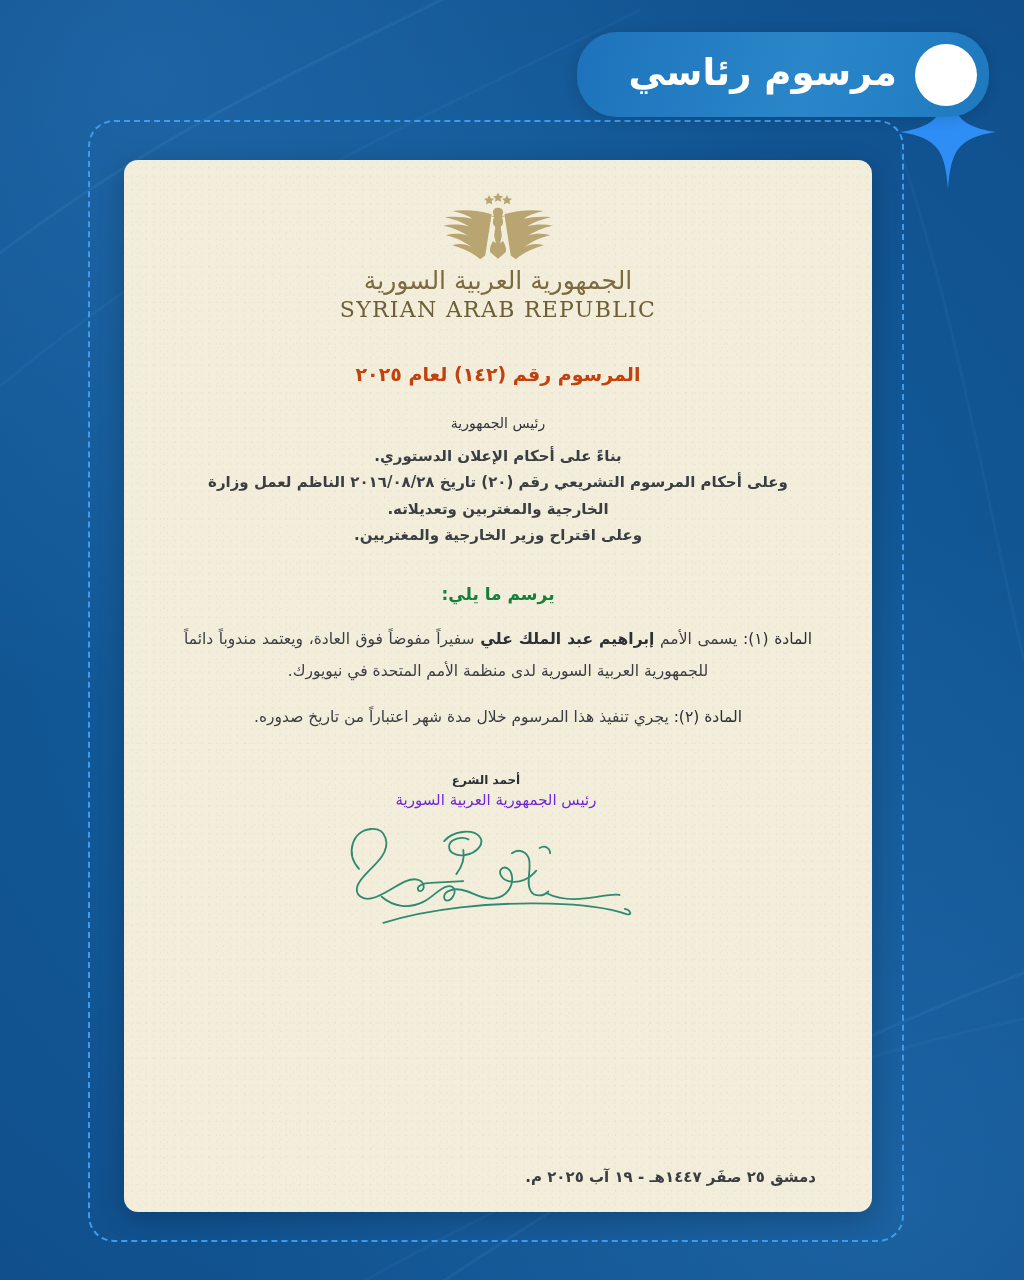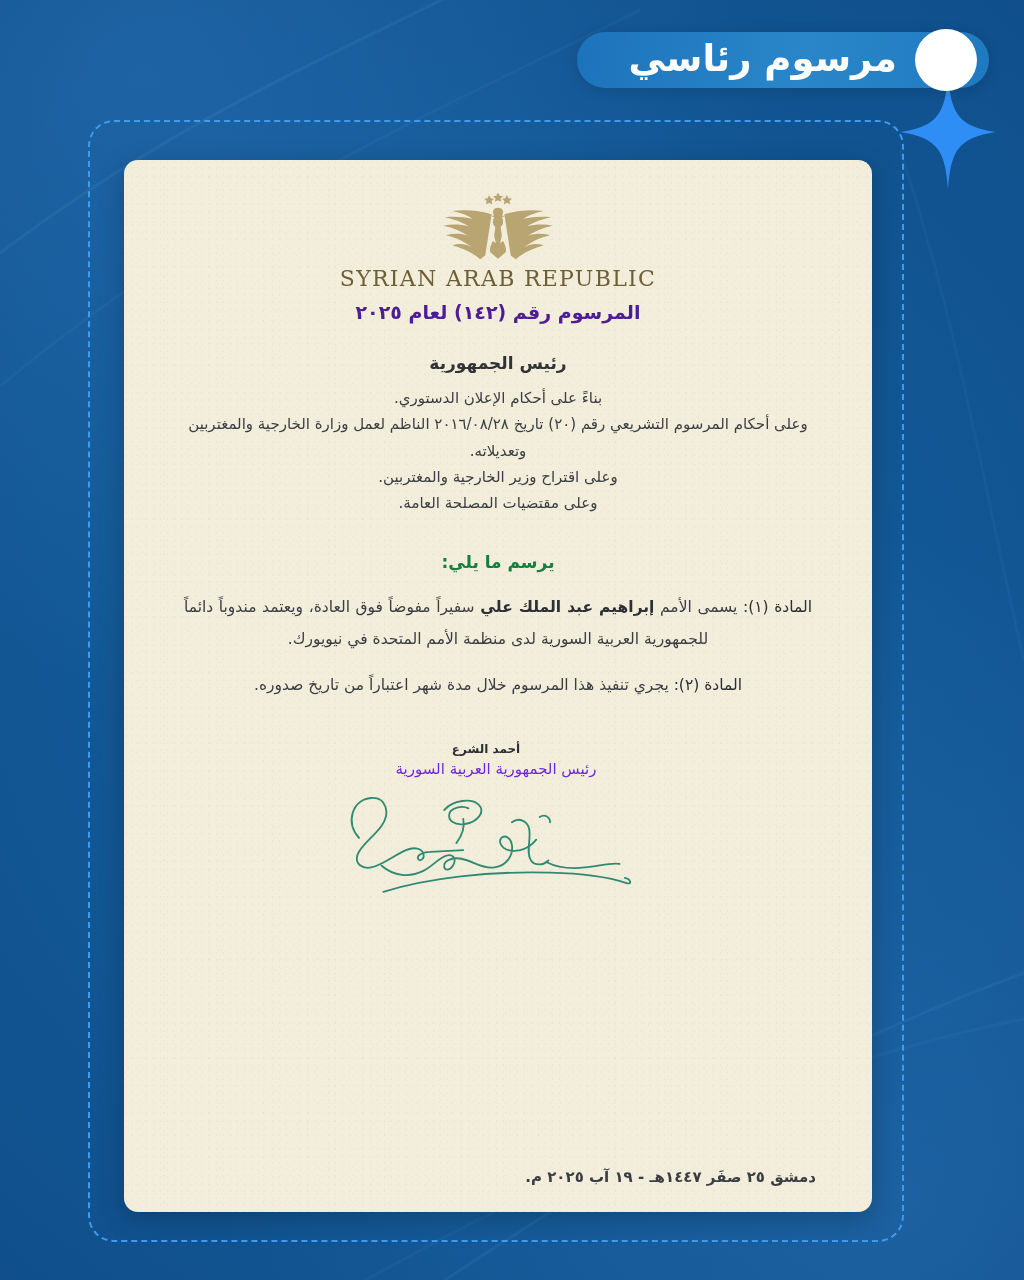--- a/index.html
+++ b/index.html
@@ -44,21 +44,21 @@
     border: 2px dashed #3e9bf0;
     border-radius: 26px;
     z-index: 2;
   }
 
   
   .badge {
     position: absolute;
     top: 32px;
     right: 35px;
-    height: 56px;
+    height: 85px;
     min-width: 410px;
     background: linear-gradient(100deg, #1d73bb 0%, #2a86c9 55%, #1f79bf 100%);
     border-radius: 40px;
     display: flex;
     flex-direction: row;
     align-items: center;
     justify-content: flex-start;
     padding: 0 12px 0 52px;
     z-index: 6;
     box-shadow: 0 2px 14px rgba(0,0,0,0.14);
@@ -143,38 +143,38 @@
     font-size: 22px;
     color: #6e5f37;
     letter-spacing: 1.3px;
     margin-top: 1px;
     direction: ltr;
   }
 
   .decree-number {
     font-size: 19px;
     font-weight: bold;
-    color: #4c1d95;
-    margin-top: 10px;
+    color: #c2410c;
+    margin-top: 41px;
   }
 
   
   .preamble {
     margin-top: 30px;
   }
   .preamble-head {
-    font-size: 17px;
-    font-weight: bold;
+    font-size: 14px;
+    font-weight: normal;
     color: #2f3338;
     margin-bottom: 12px;
   }
   .preamble-line {
     font-size: 15px;
     color: #3a3e43;
-    font-weight: normal;
+    font-weight: bold;
     line-height: 1.75;
     padding: 0 6px;
   }
 
   .resolves {
     font-size: 17px;
     font-weight: bold;
     color: #15803d;
     margin-top: 36px;
     margin-bottom: 18px;
@@ -272,30 +272,30 @@
         <path d="M100 4 l2.6 5 5.4.7-4 3.6 1 5.3-5-2.6-4.9 2.6 1-5.3-4-3.6 5.4-.7z"></path>
         <path d="M114 8 l2.6 5 5.4.7-4 3.6 1 5.3-4.9-2.6-4.9 2.6 1-5.3-4-3.6 5.4-.7z"></path>
         <path d="M100 28 c-5 0-8 3-8 7 0 2 1 4 2 5 l-5 1 5 2 c-1 2-2 4-2 7 0 5 3 9 8 9 s8-4 8-9c0-3-1-5-2-7l5-2-5-1c1-1 2-3 2-5 0-4-3-7-8-7z"></path>
         <path d="M90 38 C72 33 50 30 28 33 c14 3 24 7 32 12 C48 43 32 41 16 43 c16 3 28 8 38 14 C42 54 28 53 14 56 c16 3 29 9 39 16 C42 68 30 68 18 71 c17 4 31 11 41 19 C48 84 38 84 28 87 c19 5 34 13 44 22 l8-6 z"></path>
         <path d="M110 38 C128 33 150 30 172 33 c-14 3-24 7-32 12 C152 43 168 41 184 43 c-16 3-28 8-38 14 C158 54 172 53 186 56 c-16 3-29 9-39 16 C158 68 170 68 182 71 c-17 4-31 11-41 19 C152 84 162 84 172 87 c-19 5-34 13-44 22 l-8-6 z"></path>
         <path d="M96 56 l8 0 2 16-6 26-6-26z"></path>
         <path d="M92 80 c-3 6-6 12-4 18 l12 10 12-10 c2-6-1-12-4-18 l-8 6 z"></path>
       </g>
     </svg>
 
+    <div class="republic-ar">الجمهورية العربية السورية</div>
     <div class="republic-en">SYRIAN ARAB REPUBLIC</div>
 
     <div class="decree-number">المرسوم رقم (١٤٢) لعام ٢٠٢٥</div>
 
     <div class="preamble">
       <div class="preamble-head">رئيس الجمهورية</div>
       <div class="preamble-line">بناءً على أحكام الإعلان الدستوري.</div>
       <div class="preamble-line">وعلى أحكام المرسوم التشريعي رقم (٢٠) تاريخ ٢٠١٦/٠٨/٢٨ الناظم لعمل وزارة الخارجية والمغتربين وتعديلاته.</div>
       <div class="preamble-line">وعلى اقتراح وزير الخارجية والمغتربين.</div>
-      <div class="preamble-line">وعلى مقتضيات المصلحة العامة.</div>
     </div>
 
     <div class="resolves">يرسم ما يلي:</div>
 
     <div class="articles">
       <div class="article">
         <span class="article-label">المادة (١):</span><span> يسمى الأمم </span><span class="article-name">إبراهيم عبد الملك علي</span><span> سفيراً مفوضاً فوق العادة، ويعتمد مندوباً دائماً للجمهورية العربية السورية لدى منظمة الأمم المتحدة في نيويورك.</span>
       </div>
       <div class="article">
         <span class="article-label">المادة (٢):</span><span> يجري تنفيذ هذا المرسوم خلال مدة شهر اعتباراً من تاريخ صدوره.</span>

